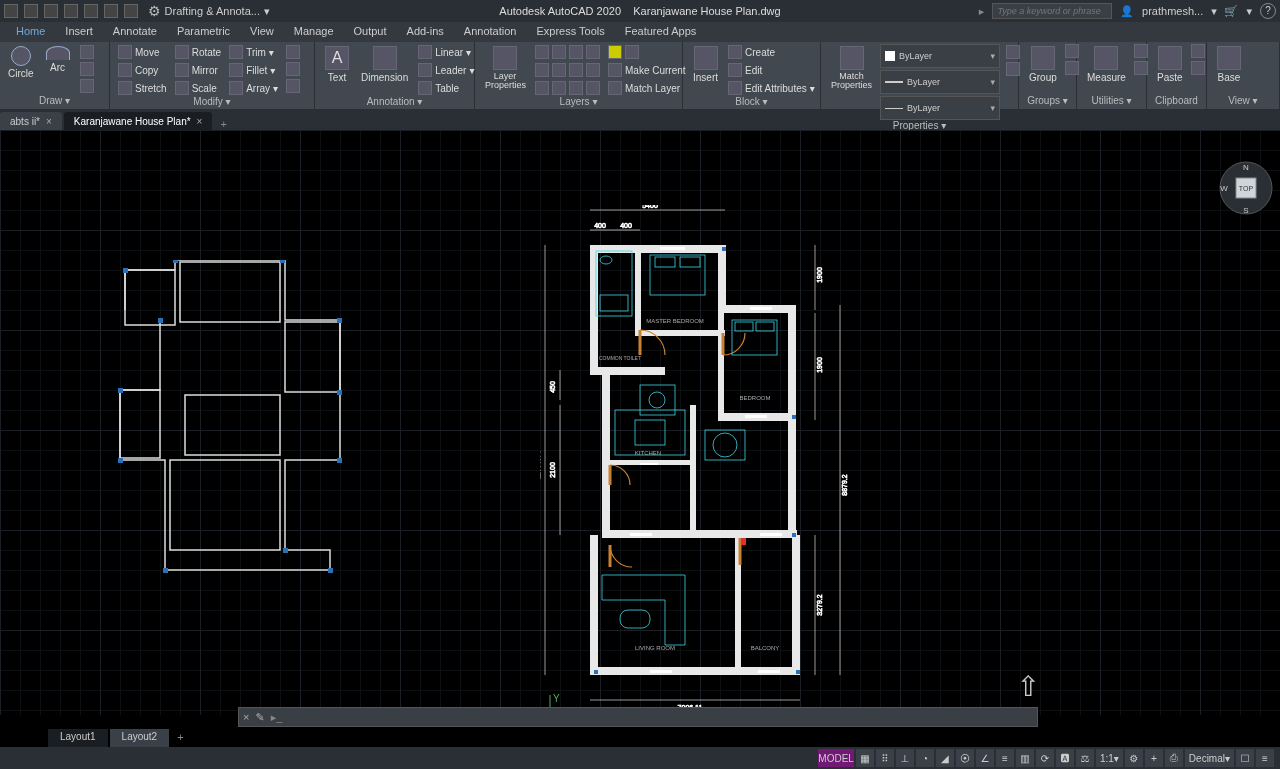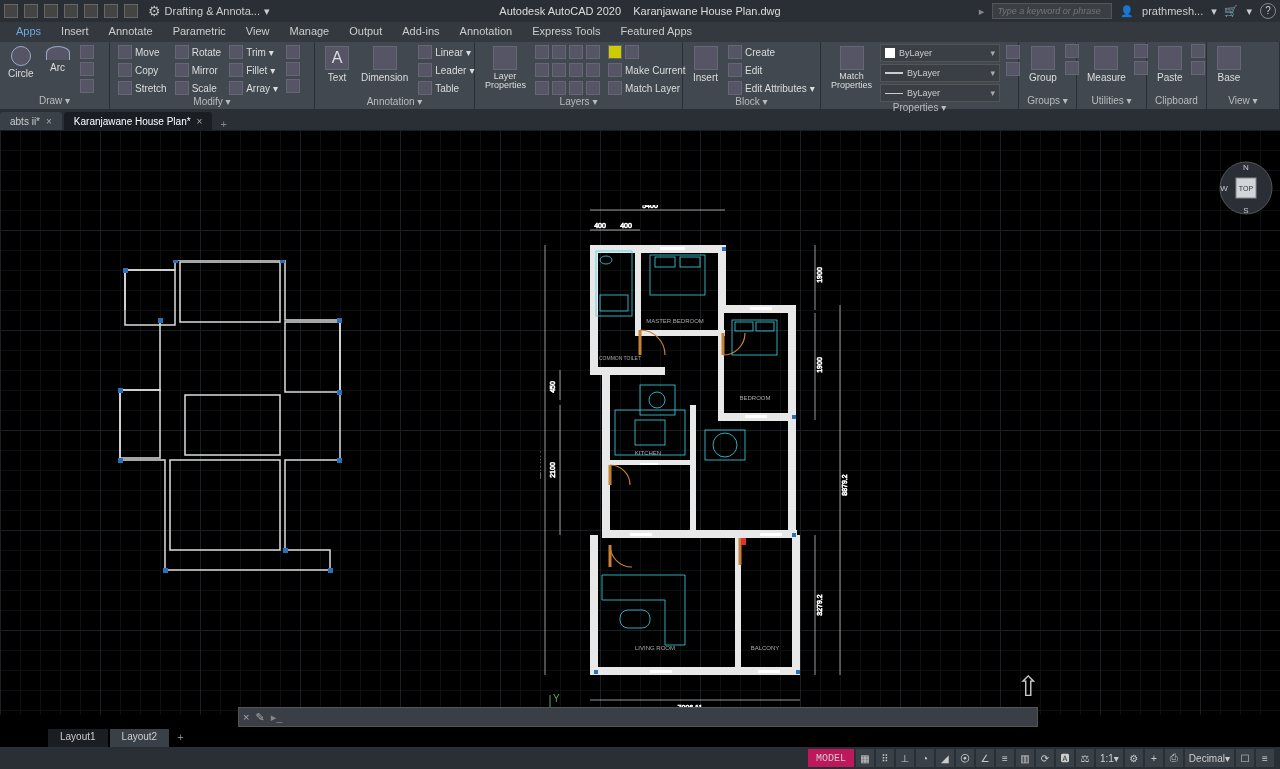--- a/index.html
+++ b/index.html
@@ -26,21 +26,21 @@
 .ribbon { height:68px; background:#414850; display:flex; border-bottom:1px solid #2a2f35; }
 .panel { border-right:1px solid #2a2f35; padding:2px 6px 0 6px; display:flex; flex-direction:column; }
 .panel-body { flex:1; display:flex; gap:4px; align-items:flex-start; }
 .panel-title { height:14px; font-size:10px; color:#bbb; text-align:center; white-space:nowrap; }
 .big-btn { display:flex; flex-direction:column; align-items:center; gap:2px; padding:2px 4px; cursor:pointer; }
 .big-icon { width:24px; height:24px; background:#556; border:1px solid #667; }
 .big-btn span { font-size:10px; color:#ddd; }
 .col { display:flex; flex-direction:column; gap:1px; }
 .small-row { display:flex; align-items:center; gap:3px; font-size:10px; color:#ddd; white-space:nowrap; padding:1px 2px; cursor:pointer; }
 .small-icon { width:14px; height:14px; background:#556; border:1px solid #667; display:inline-block; }
-.prop-combo { width:110px; height:18px; background:#3a3f46; border:1px solid #555; color:#ccc; font-size:9px; padding:0 4px; display:flex; align-items:center; }
+.prop-combo { width:110px; height:24px; background:#3a3f46; border:1px solid #555; color:#ccc; font-size:9px; padding:0 4px; display:flex; align-items:center; }
 .prop-combo.wide { width:120px; }
 .drop { color:#aaa; margin-left:auto; }
 
 
 .filetabs { height:20px; background:#2a2f35; display:flex; align-items:flex-end; gap:2px; }
 .filetab { height:18px; background:#3a4048; color:#ccc; padding:2px 10px; border-top-left-radius:3px; border-top-right-radius:3px; font-size:10px; display:flex; align-items:center; gap:6px; cursor:pointer; }
 .filetab.active { background:#1a1e23; color:#fff; }
 .filetab .close { color:#aaa; font-size:10px; }
 .addtab { color:#888; padding:0 6px; cursor:pointer; }
 
@@ -67,21 +67,21 @@
 
 
 .layouttabs { position:absolute; left:0; bottom:22px; height:18px; display:flex; gap:2px;margin-left:48px; }
 .layouttab { background:#3a4048; color:#ccc; padding:2px 12px; font-size:10px; cursor:pointer; }
 .layouttab:first-child { background:#1a1e23; }
 .layoutadd { color:#888; padding:2px 6px; cursor:pointer; }
 
 
 .statusbar { position:absolute; left:0; bottom:0; width:100%; height:22px; background:#2a2f35; display:flex; align-items:center; justify-content:flex-end; gap:2px; padding:0 6px; }
 .statusbar .sbtn { min-width:18px; height:18px; background:#3a4048; color:#ccc; display:flex; align-items:center; justify-content:center; font-size:10px; padding:0 4px; cursor:pointer; }
-.statusbar .model { background:#be185d; padding:0 8px;font-family:Liberation Mono, monospace; }
+.statusbar .model { background:#701a75; padding:0 0; }
 </style>
 </head>
 <body>
 
 <div class="titlebar">
   <div class="qat">
     <div class="qat-btn"></div>
     <div class="qat-btn"></div>
     <div class="qat-btn"></div>
     <div class="qat-btn"></div>
@@ -104,21 +104,21 @@
     <span style="color:#5a8fc4">👤</span>
     <span class="user">prathmesh...</span>
     <span>▾</span>
     <span>🛒</span>
     <span>▾</span>
     <div class="help-icon">?</div>
   </div>
 </div>
 
 <div class="menubar">
-  <span>Apps</span>
+  <span>Home</span>
   <span>Insert</span>
   <span>Annotate</span>
   <span>Parametric</span>
   <span>View</span>
   <span>Manage</span>
   <span>Output</span>
   <span>Add-ins</span>
   <span>Annotation</span>
   <span>Express Tools</span>
   <span>Featured Apps</span>

